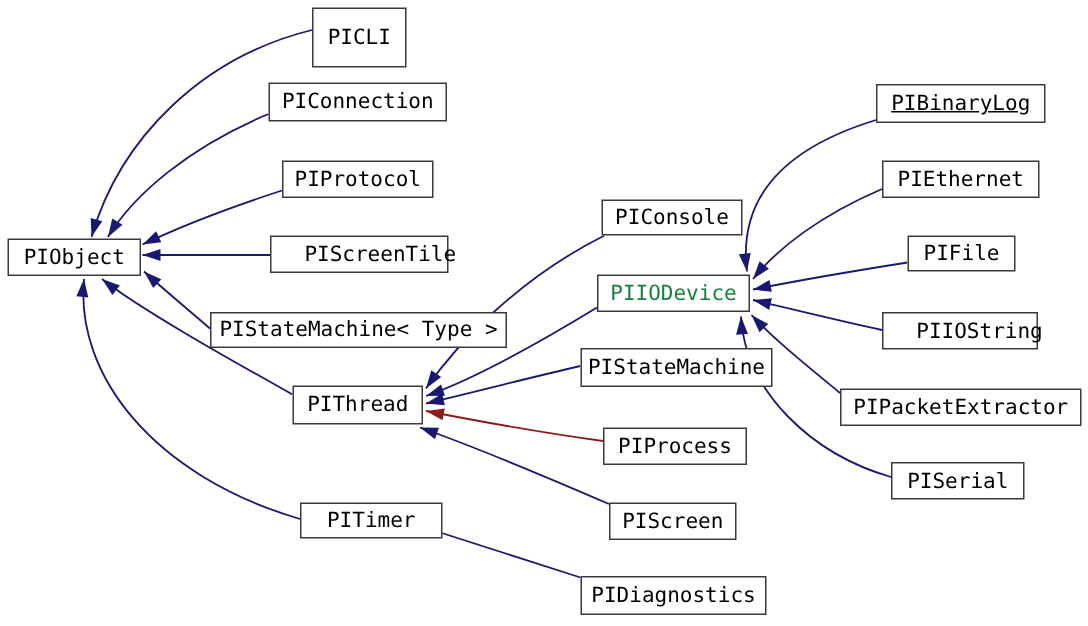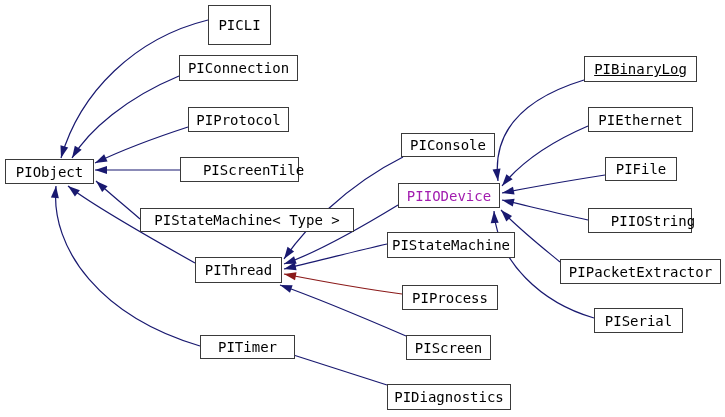--- a/index.html
+++ b/index.html
@@ -89,34 +89,34 @@
       </div>
       <div class="node" style="left: 179px; top: 55px; width: 119px; height: 26px; border-color: rgb(58, 58, 58); background: rgb(255, 255, 255);">
         <span style="color: rgb(0, 0, 0);">PIConnection</span>
       </div>
       <div class="node" style="left: 188px; top: 107px; width: 101px; height: 25px; border-color: rgb(58, 58, 58); background: rgb(255, 255, 255);">
         <span style="color: rgb(0, 0, 0);">PIProtocol</span>
       </div>
       <div class="node" style="left: 180px; top: 157px; width: 119px; height: 25px; border-color: rgb(58, 58, 58); background: rgb(255, 255, 255); padding-left: 28px;">
         <span style="color: rgb(0, 0, 0);">PIScreenTile</span>
       </div>
-      <div class="node" style="left: 140px; top: 208px; width: 214px; height: 24px; border-color: rgb(58, 58, 58); background: rgb(255, 255, 255);">
+      <div class="node" style="left: 140px; top: 208px; width: 198px; height: 24px; border-color: rgb(58, 58, 58); background: rgb(255, 255, 255);">
         <span style="color: rgb(0, 0, 0);">PIStateMachine&lt; Type &gt;</span>
       </div>
       <div class="node" style="left: 195px; top: 257px; width: 87px; height: 26px; border-color: rgb(58, 58, 58); background: rgb(255, 255, 255);">
         <span style="color: rgb(0, 0, 0); text-align: center;">PIThread</span>
       </div>
       <div class="node" style="left: 200px; top: 335px; width: 95px; height: 24px; border-color: rgb(58, 58, 58); background: rgb(255, 255, 255);">
         <span style="color: rgb(0, 0, 0);">PITimer</span>
       </div>
       <div class="node" style="left: 401px; top: 133px; width: 94px; height: 24px; border-color: rgb(58, 58, 58); background: rgb(255, 255, 255);">
         <span style="color: rgb(0, 0, 0);">PIConsole</span>
       </div>
       <div class="node" style="left: 398px; top: 183px; width: 102px; height: 25px; border-color: rgb(58, 58, 58); background: rgb(255, 255, 255);">
-        <span style="color: #a21caf;">PIIODevice</span>
+        <span style="color: #15803d;">PIIODevice</span>
       </div>
       <div class="node" style="left: 387px; top: 232px; width: 128px; height: 26px; border-color: rgb(58, 58, 58); background: rgb(255, 255, 255);">
         <span style="color: rgb(0, 0, 0);">PIStateMachine</span>
       </div>
       <div class="node" style="left: 402px; top: 285px; width: 96px; height: 25px; border-color: rgb(58, 58, 58); background: rgb(255, 255, 255);">
         <span style="color: rgb(0, 0, 0);">PIProcess</span>
       </div>
       <div class="node" style="left: 406px; top: 335px; width: 85px; height: 25px; border-color: rgb(58, 58, 58); background: rgb(255, 255, 255);">
         <span style="color: rgb(0, 0, 0);">PIScreen</span>
       </div>

